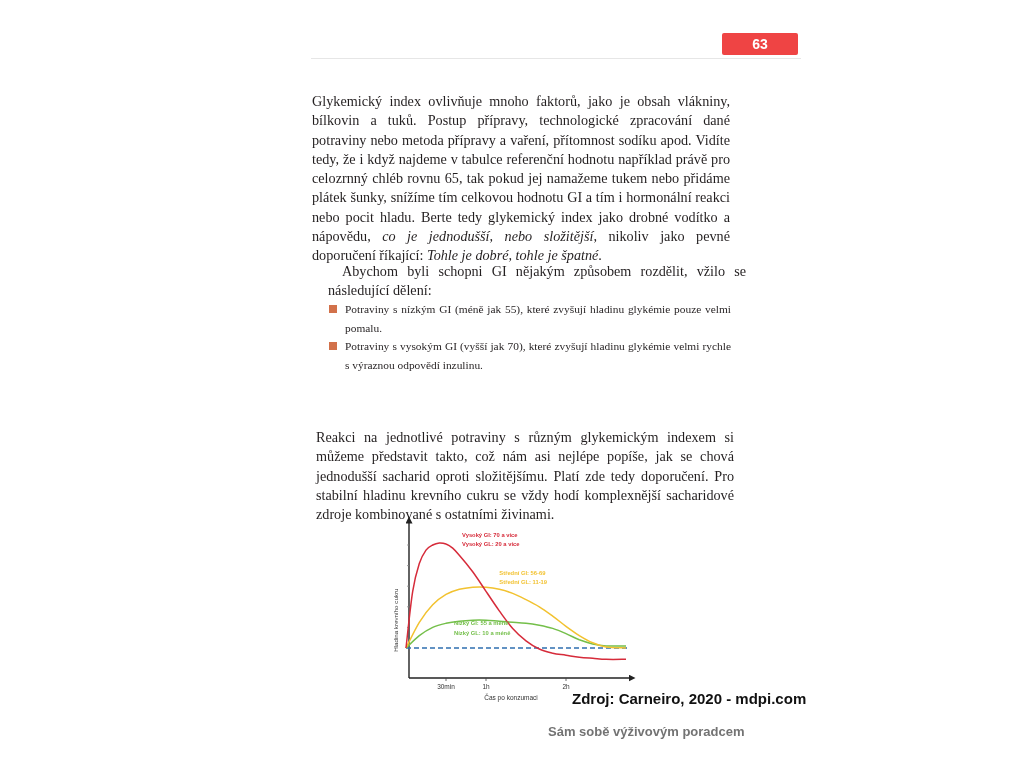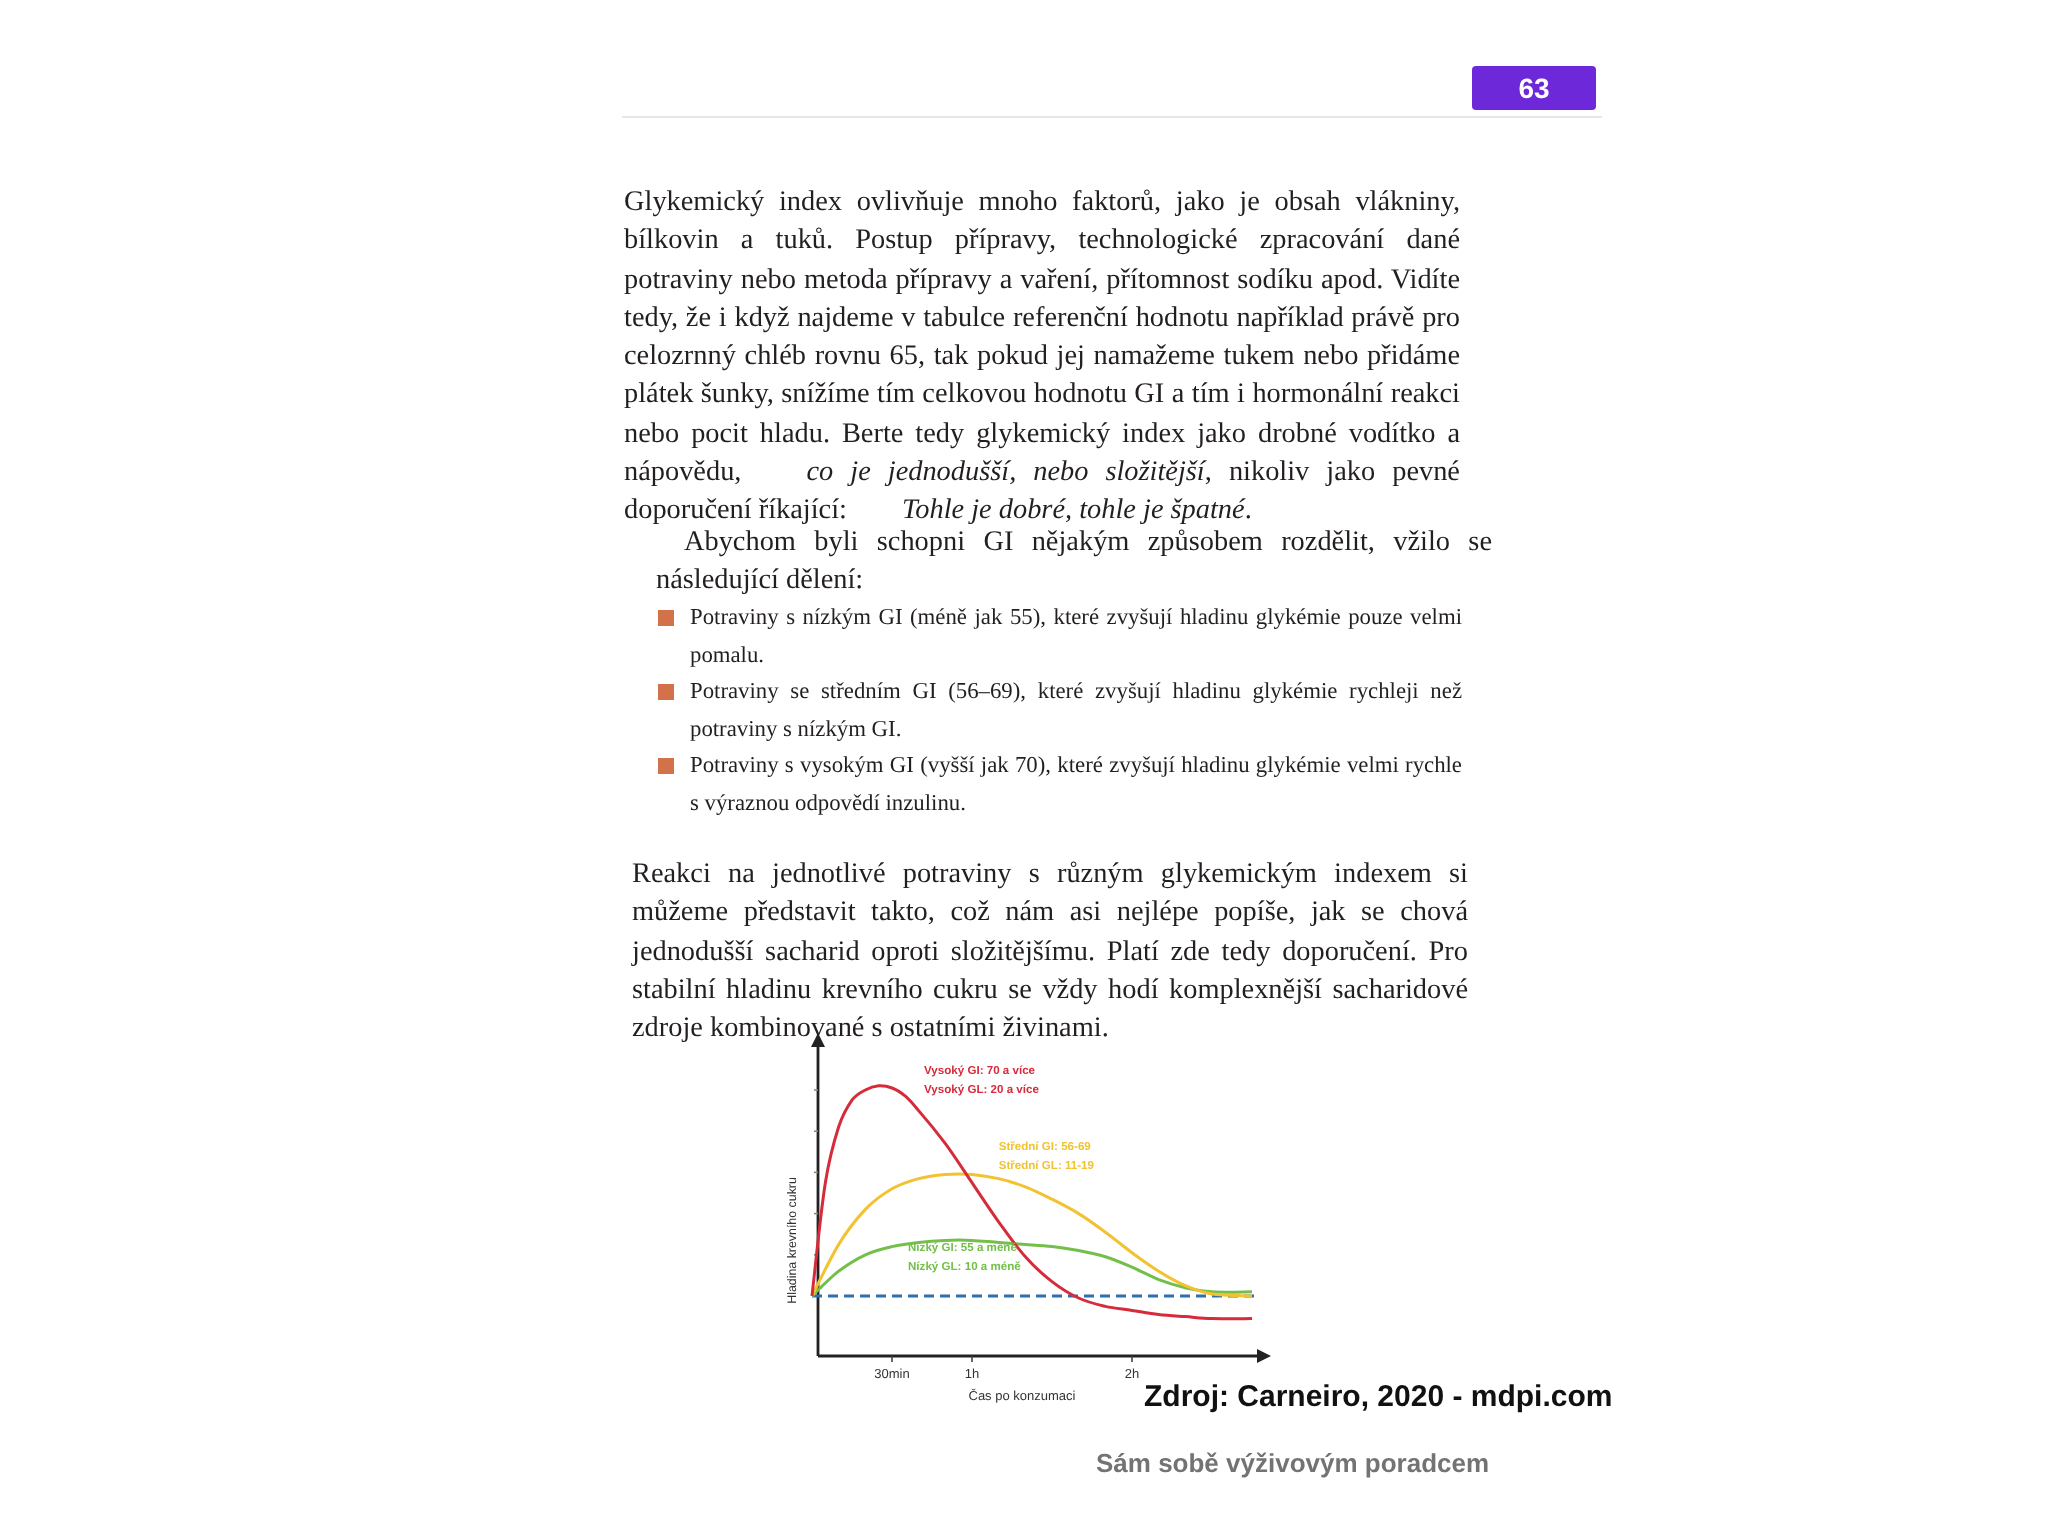--- a/index.html
+++ b/index.html
@@ -8,35 +8,35 @@
     font-family: "DejaVu Serif", serif; color: #231f20;
   }
   .header {
     position: absolute; left: 310px; top: 33px; width: 488px; height: 22px;
   }
   .header-title {
     position: absolute; right: 68px; top: 1px; font-family: "Liberation Sans", sans-serif;
     font-size: 14.5px; color: #d2714a; font-weight: bold; white-space: nowrap; letter-spacing: -0.1px;
   }
   .page-num {
-    position: absolute; right: 0; top: 0; width: 62px; height: 22px; background: #6d28d9;
+    position: absolute; right: 0; top: 0; width: 76px; height: 22px; background: #ef4444;
     color: #fff; font-family: "Liberation Sans", sans-serif; font-weight: bold; font-size: 14px;
     text-align: center; line-height: 22px; border-radius: 2px;
   }
   .header-rule {
     position: absolute; left: 311px; top: 58px; width: 490px; height: 1px; background: #e6e6e6;
   }
   .body-text {
     position: absolute; left: 312px; width: 418px;
     font-family: "Liberation Serif", serif; font-size: 14.2px; line-height: 19.3px; color: #231f20;
     text-align: justify;
   }
   .p1 { top: 92px; }
   .p2 { top: 246px; text-indent: 14px; }
-  .body-text i { font-style: italic; margin-left: 24px; }
+  .body-text i { font-style: italic; }
   .bullets {
     position: absolute; left: 329px; top: 300px; width: 402px; margin: 0; padding: 0; list-style: none;
     font-family: Liberation Serif, serif; font-size: 11.4px; line-height: 18.5px; color: #231f20;
   }
   .bullets li { position: relative; padding-left: 16px; margin-bottom: 0; text-align: justify; }
   .bullets li .sq {
     position: absolute; left: 0; top: 5px; width: 8px; height: 8px; background: #d2714a;
   }
   .p3 { top: 424px; }
   .chart-wrap { position: absolute; left: 380px; top: 515px; width: 262px; height: 192px; }
@@ -56,21 +56,20 @@
 <div class="header">
   <span class="page-num">63</span>
 </div>
 <div class="header-rule"></div>
 
 <p class="body-text p1" id="p1" style="margin: 0px;"><span>Glykemický index ovlivňuje mnoho faktorů, jako je obsah vlákniny, bílkovin a tuků. Postup přípravy, technologické zpracování dané potraviny nebo metoda přípravy a vaření, přítomnost sodíku apod. Vidíte tedy, že i když najdeme v tabulce referenční hodnotu například právě pro celozrnný chléb rovnu 65, tak pokud jej namažeme tukem nebo přidáme plátek šunky, snížíme tím celkovou hodnotu GI a tím i hormonální reakci nebo pocit hladu. Berte tedy glykemický index jako drobné vodítko a nápovědu, </span><i>co je jednodušší, nebo složitější</i><span>, nikoliv jako pevné doporučení říkající: </span><i>Tohle je dobré, tohle je špatné</i><span>.</span></p>
 <p class="body-text p2" style="margin:16px">Abychom byli schopni GI nějakým způsobem rozdělit, vžilo se následující dělení:</p>
 
 <ul class="bullets">
   <li><span class="sq"></span><span>Potraviny s nízkým GI (méně jak 55), které zvyšují hladinu glykémie pouze velmi pomalu.</span></li>
-  <li><span class="sq"></span><span>Potraviny se středním GI (56–69), které zvyšují hladinu glykémie rychleji než potraviny s nízkým GI.</span></li>
   <li><span class="sq"></span><span>Potraviny s vysokým GI (vyšší jak 70), které zvyšují hladinu glykémie velmi rychle s výraznou odpovědí inzulinu.</span></li>
 </ul>
 
 <p class="body-text p3" style="margin:4px">Reakci na jednotlivé potraviny s různým glykemickým indexem si můžeme představit takto, což nám asi nejlépe popíše, jak se chová jednodušší sacharid oproti složitějšímu. Platí zde tedy doporučení. Pro stabilní hladinu krevního cukru se vždy hodí komplexnější sacharidové zdroje kombinované s ostatními živinami.</p>
 
 <div class="chart-wrap">
   <svg id="chart" width="262" height="192" xmlns="http://www.w3.org/2000/svg">
     <defs>
       <marker id="arrowhead" markerWidth="5" markerHeight="5" refX="2.5" refY="2.5" orient="auto">
         <path d="M0,0 L5,2.5 L0,5 z" fill="#222"></path>

